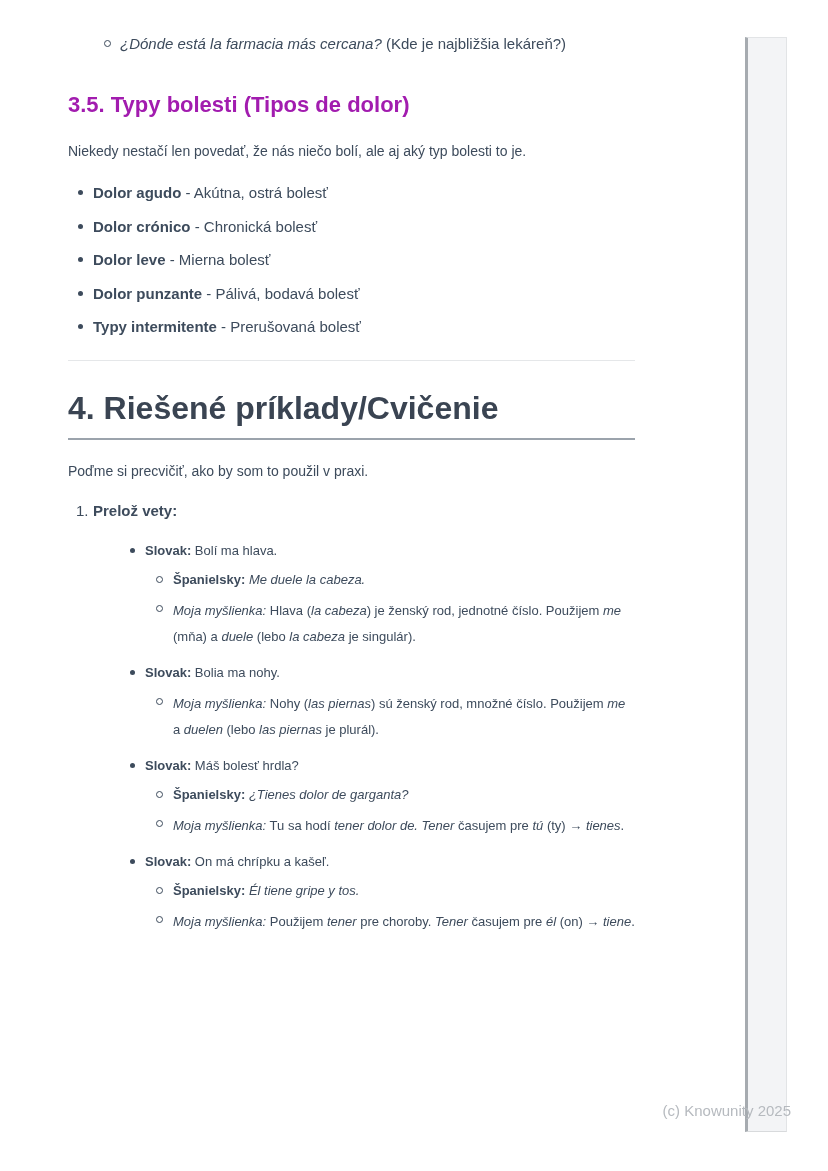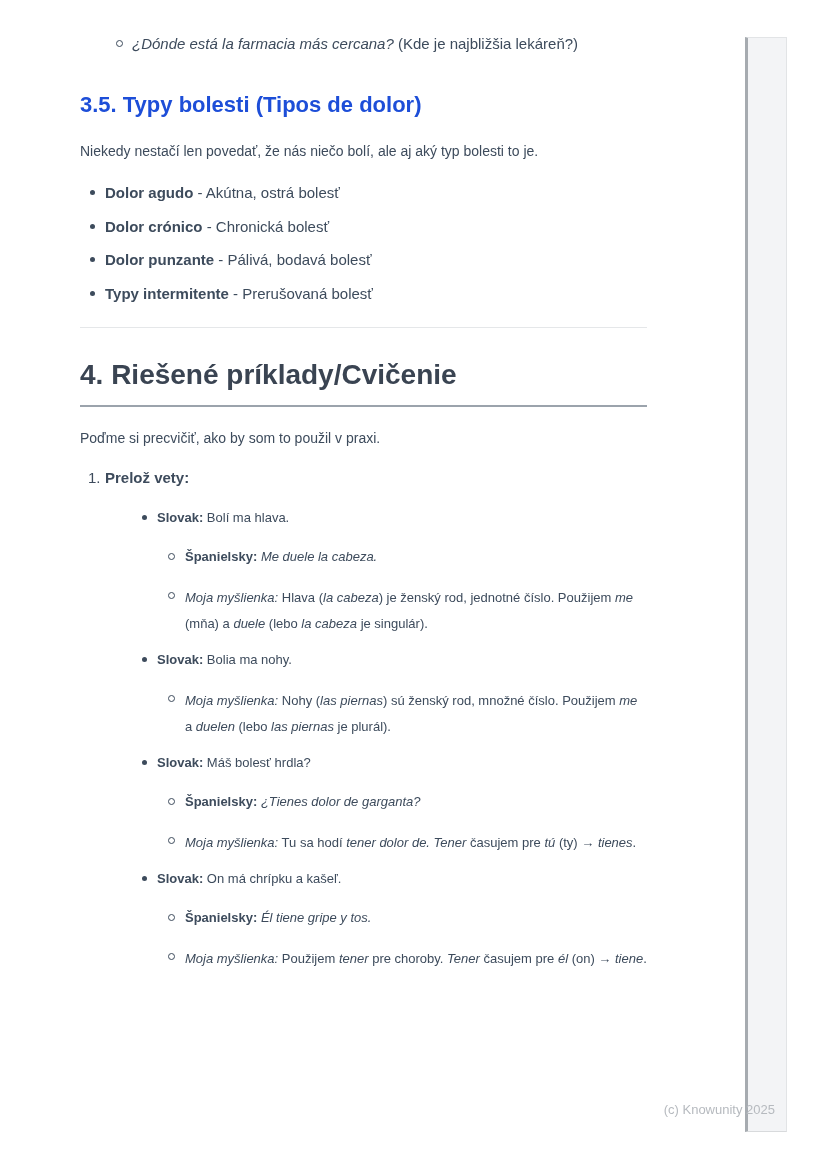--- a/index.html
+++ b/index.html
@@ -5,61 +5,61 @@
   html,body{margin:0;padding:0;}
   body{
     width:828px;height:1171px;
     background:#ffffff;
     font-family:"Liberation Sans","DejaVu Sans",sans-serif;
     color:#3d4b5c;
     position:relative;
     overflow:hidden;
   }
   .doc{
-    position:absolute;left:12px;top:0;
+    position:absolute;left:0;top:0;
     padding:33px 0 0 68px;
     width:567px;
   }
   
   ul{list-style:none;margin:0;padding:0;}
   li{position:relative;}
   
   .top-bullet{margin:0 0 0 0;}
   .top-bullet li{padding-left:52px;font-size:15px;line-height:21px;}
   .top-bullet li::before{
     content:"";position:absolute;left:36px;top:7px;
     width:5px;height:5px;border:1.5px solid #3d4b5c;border-radius:50%;
   }
   .run-r{font-style:normal;font-weight:400;}
   .run-i{font-style:italic;font-weight:400;}
   h2.section-heading{
     margin:36px 0 0 0;
     font-size:22px;line-height:30px;font-weight:700;
-    color:#1d4ed8;
+    color:#a21caf;
   }
   p.para{
     margin:20px 0 0 0;
     font-size:14px;line-height:22px;
   }
   
   .pain-list{margin-top:20px;}
   .pain-list li{
     padding-left:25px;font-size:15px;line-height:21px;margin-bottom:12.5px;
   }
   .pain-list li::before{
     content:"";position:absolute;left:10px;top:8px;
     width:5px;height:5px;background:#3d4b5c;border-radius:50%;
   }
   .term{font-weight:700;}
   .divider{
     margin-top:23px;height:1px;background:#e5e7e9;border:none;width:567px;
   }
   h1.main-heading{
     margin:30px 0 0 0;
-    font-size:28px;line-height:34px;font-weight:700;
+    font-size:32px;line-height:34px;font-weight:700;
     color:#3a4452;
     padding-bottom:13px;
     border-bottom:2px solid #9ba3ac;
     width:567px;
   }
   .task{
     margin-top:18px;position:relative;
     padding-left:25px;font-size:15px;line-height:21px;
   }
   .task-number{position:absolute;left:8px;top:0;font-weight:400;}
@@ -68,61 +68,62 @@
   .examples{margin-top:19px;}
   .example{
     padding-left:52px;margin-bottom:12px;
     font-size:13px;line-height:21px;
   }
   .example::before{
     content:"";position:absolute;left:37px;top:8px;
     width:5px;height:5px;background:#3d4b5c;border-radius:50%;
   }
   .sub-list li{
-    padding-left:28px;margin-top:18px;line-height:21px;
+    padding-left:28px;margin-top:8px;line-height:21px;
   }
   .sub-list li::before{
     content:"";position:absolute;left:11px;top:7px;
     width:5px;height:5px;border:1.5px solid #3d4b5c;border-radius:50%;
   }
   .sub-list li.note{line-height:26px;}
   .label-bold{font-weight:700;}
   .spanish-text{font-style:italic;}
   
   .right-strip{
     position:absolute;left:745px;top:37px;
     width:42px;height:1095px;
     background:#f3f4f6;
     border-left:3px solid #a6abb0;
     border-top:1px solid #e2e4e6;
     border-right:1px solid #e2e4e6;
     border-bottom:1px solid #d8dadc;
     box-sizing:border-box;
   }
   .watermark{
-    position:absolute;right:53px;top:1102px;
-    font-size:13px;color:#b6babf;z-index:5;
+    position:absolute;right:37px;top:1102px;
+    font-size:15px;color:#b6babf;z-index:5;
   }
 </style>
 </head>
 <body>
 
 <div class="doc">
 
   <ul class="top-bullet">
     <li><span class="run-i">¿Dónde está la farmacia más cercana?</span><span class="run-r"> (Kde je najbližšia lekáreň?)</span></li>
   </ul>
 
   <h2 class="section-heading">3.5. Typy bolesti (Tipos de dolor)</h2>
 
   <p class="para">Niekedy nestačí len povedať, že nás niečo bolí, ale aj aký typ bolesti to je.</p>
 
   <ul class="pain-list">
     <li><span class="term">Dolor agudo</span><span> - Akútna, ostrá bolesť</span></li>
     <li><span class="term">Dolor crónico</span><span> - Chronická bolesť</span></li>
+    <li><span class="term">Dolor leve</span><span> - Mierna bolesť</span></li>
     <li><span class="term">Dolor punzante</span><span> - Pálivá, bodavá bolesť</span></li>
     <li><span class="term">Typy intermitente</span><span> - Prerušovaná bolesť</span></li>
   </ul>
 
   <div class="divider"></div>
 
   <h1 class="main-heading">4. Riešené príklady/Cvičenie</h1>
 
   <p class="para">Poďme si precvičiť, ako by som to použil v praxi.</p>
 

